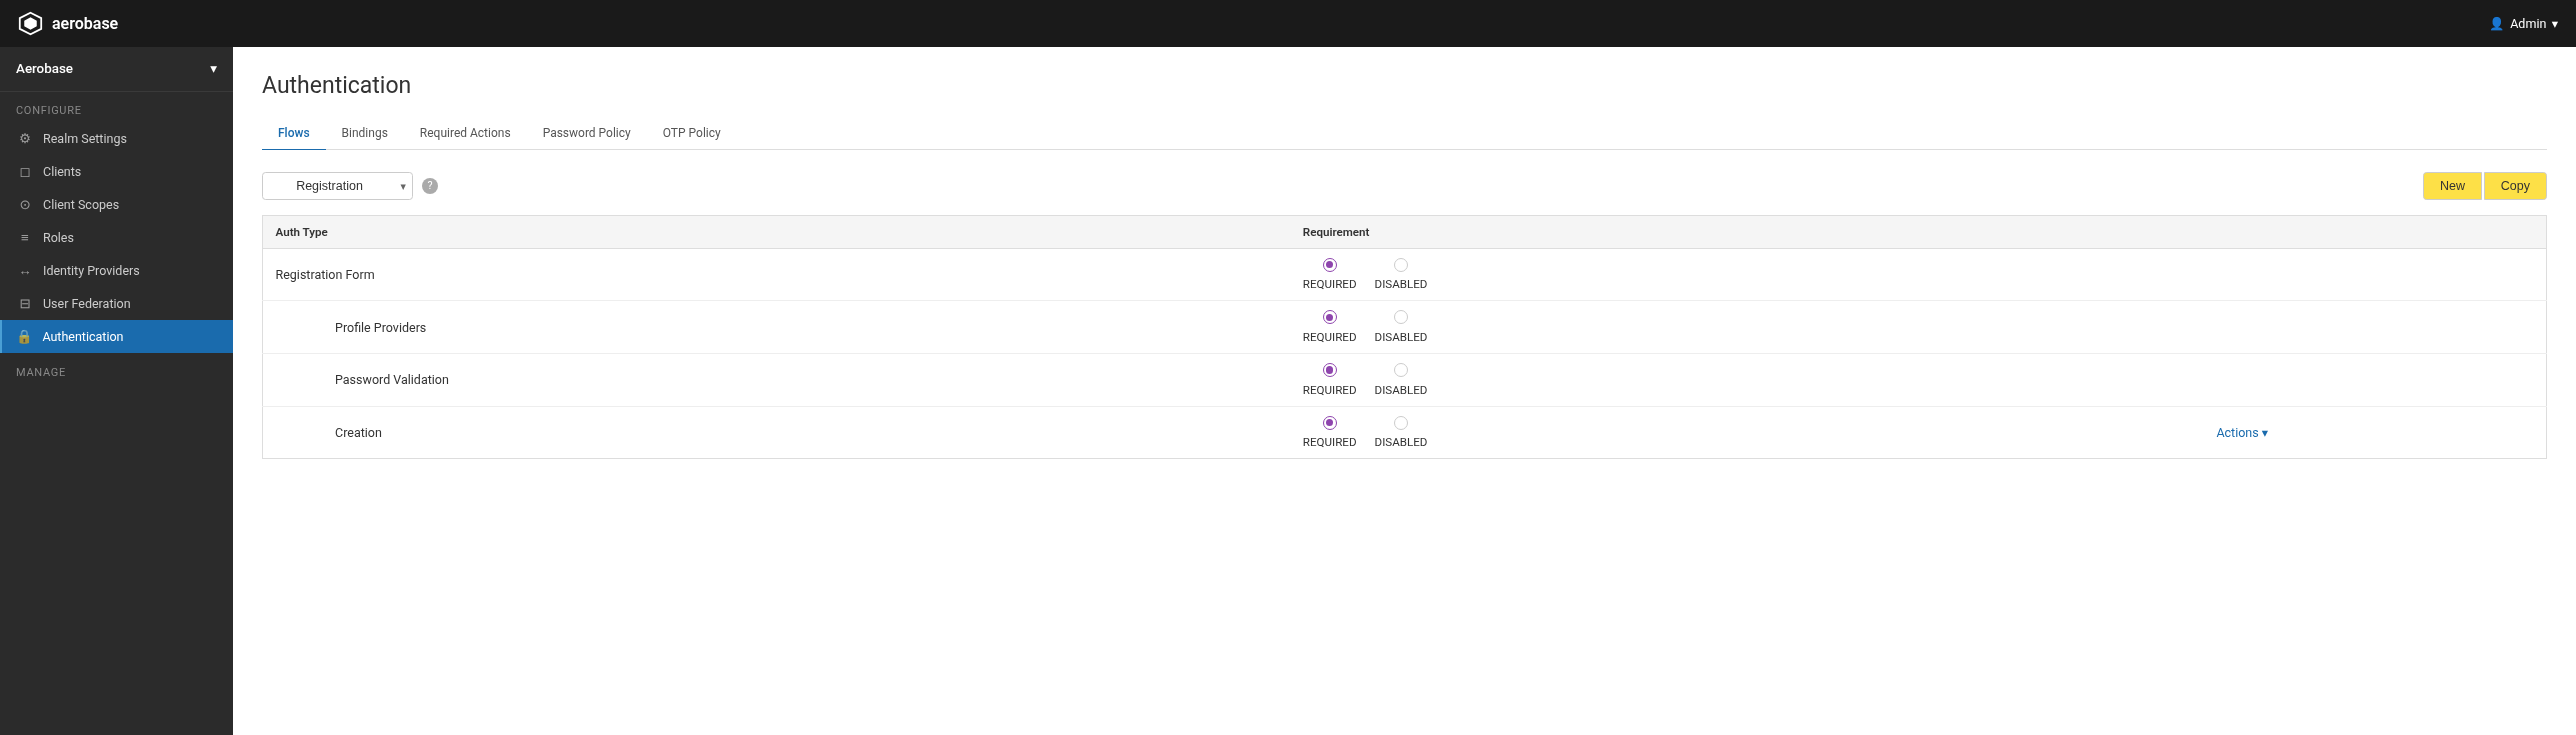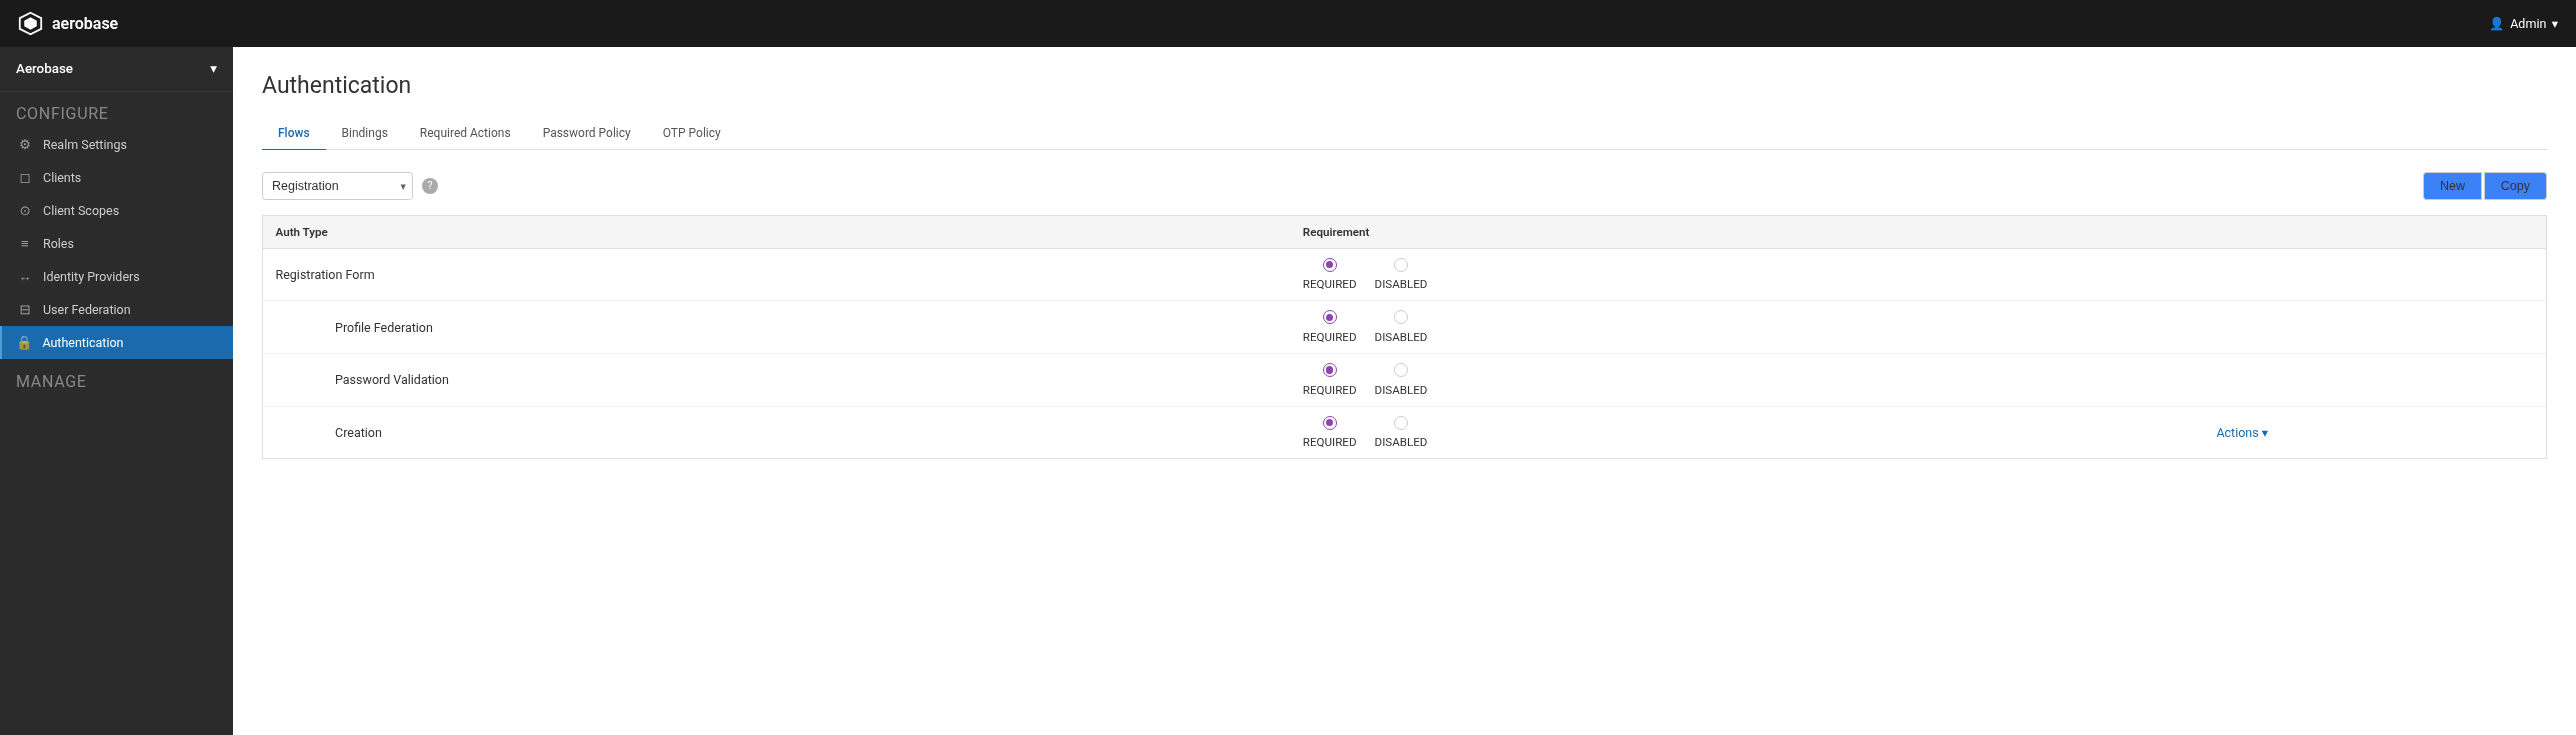--- a/index.html
+++ b/index.html
@@ -58,21 +58,21 @@
       align-items: center;
       justify-content: space-between;
       padding: 14.3px 16px;
       color: #fff;
       font-size: 13.4px;
       font-weight: 500;
       border-bottom: 0.9px solid #3a3a3a;
       cursor: pointer;
     }
     .sidebar-section-label {
-      font-size: 16px;
+      font-size: 11px;
       color: #888;
       text-transform: uppercase;
       letter-spacing: 0.7px;
       padding: 12.5px 16px 5.4px;
     }
     .sidebar-item {
       display: flex;
       align-items: center;
       gap: 9px;
       padding: 9px 16px;
@@ -132,20 +132,21 @@
     .flow-select {
       appearance: none;
       padding: 6.3px 25px 6.3px 9px;
       border: 0.9px solid #ccc;
       border-radius: 3.6px;
       font-size: 12.5px;
       background: #fff;
       cursor: pointer;
       color: #333;
       min-width: 125px;
+      text-align: center;
     }
     .select-arrow {
       position: absolute;
       right: 7.2px;
       top: 50%;
       transform: translateY(-50%);
       pointer-events: none;
       color: #666;
       font-size: 10.7px;
     }
@@ -161,21 +162,21 @@
       font-size: 10.7px;
       cursor: pointer;
     }
     .toolbar-right {
       display: flex;
       gap: 1.8px;
     }
     .btn {
       padding: 6.3px 16px;
       border: 0.9px solid #ccc;
-      background: #3b82f6;
+      background: #fde047;
       cursor: pointer;
       font-size: 12.5px;
       color: #333;
     }
     .btn:first-child { border-radius: 3.6px 0 0 3.6px; }
     .btn:last-child { border-radius: 0 3.6px 3.6px 0; }
 
     
     .auth-table {
       width: 100%;
@@ -363,21 +364,21 @@
                 </label>
                 <label class="radio-option">
                   <span class="radio-dot unchecked"></span>
                   <span>DISABLED</span>
                 </label>
               </div>
             </td>
             <td style="text-align: right;"></td>
           </tr>
           <tr>
-            <td class="indent-cell">Profile Federation</td>
+            <td class="indent-cell">Profile Providers</td>
             <td>
               <div class="requirement-cell">
                 <label class="radio-option">
                   <span class="radio-dot checked"></span>
                   <span>REQUIRED</span>
                 </label>
                 <label class="radio-option">
                   <span class="radio-dot unchecked"></span>
                   <span>DISABLED</span>
                 </label>

